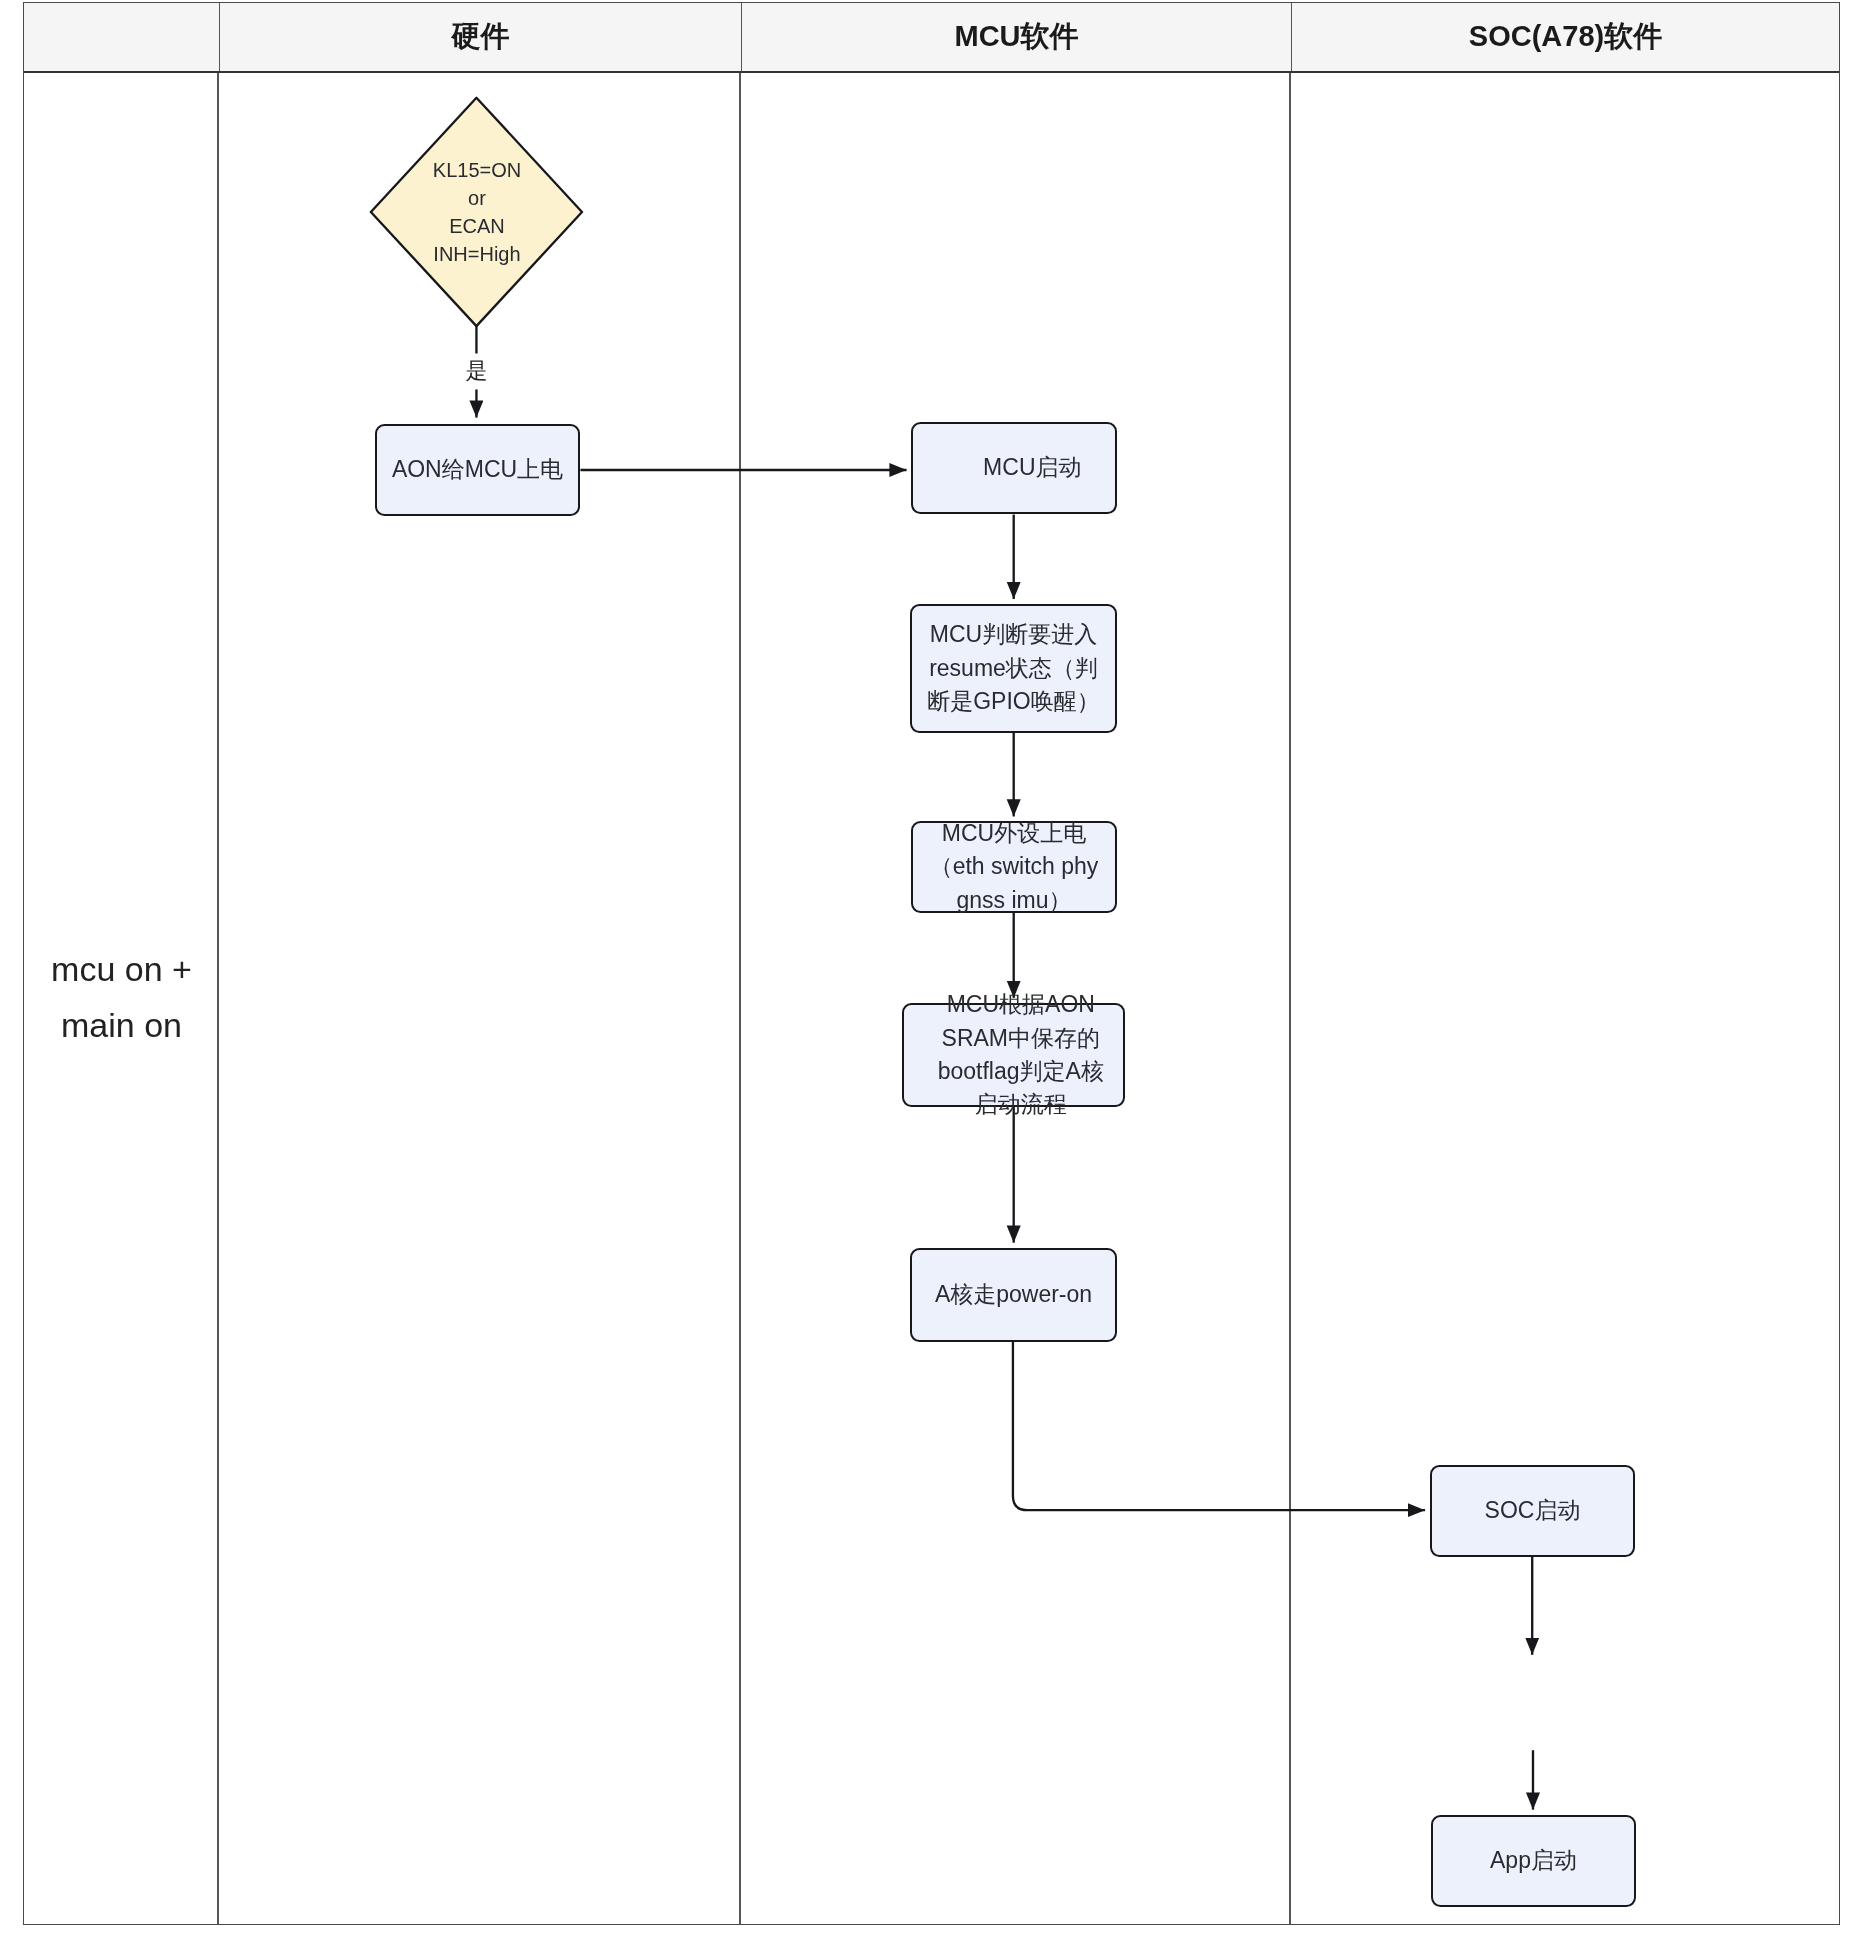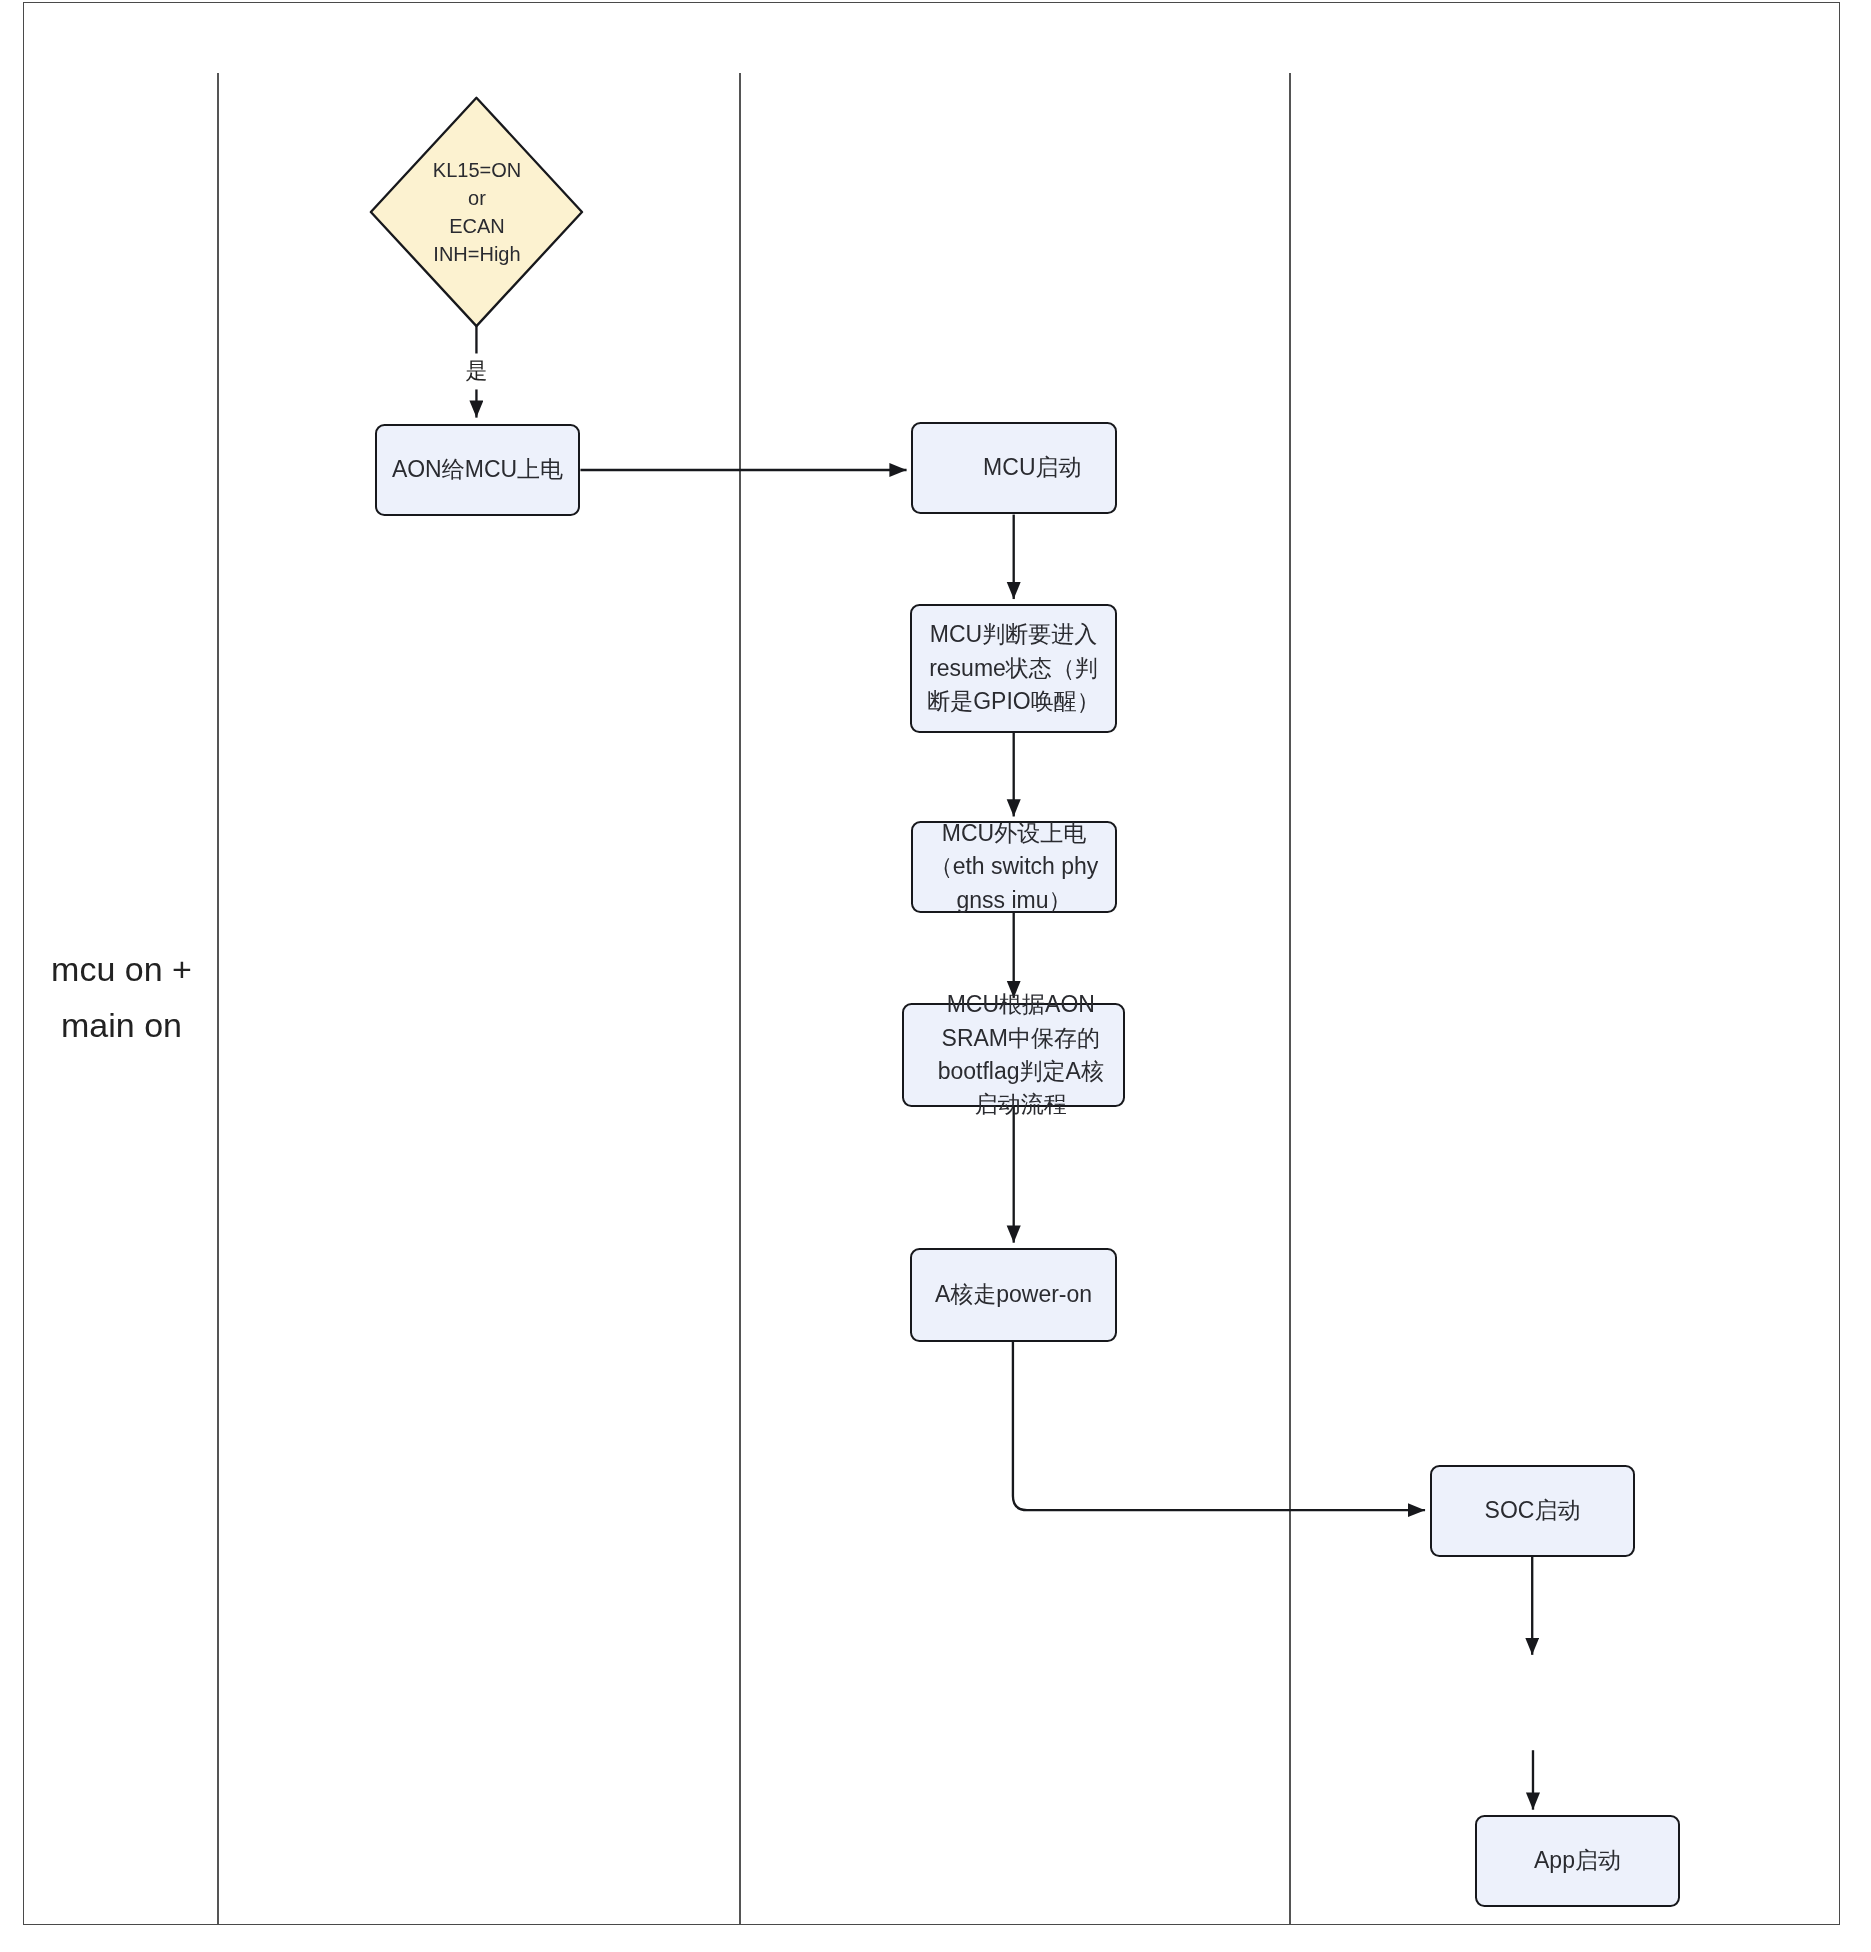--- a/index.html
+++ b/index.html
@@ -57,28 +57,34 @@
   }
   
   #node-aon       {left:375px; top:424px; width:205px;height:92px;}
   #node-mcu-start {left:911px;top:422px; width:206px;height:92px;padding-left:46px;}
   #node-mcu-resume{left:910px;top:604px; width:207px;height:129px;}
   #node-mcu-periph{left:911px;top:821px;width:206px;height:92px;}
   #node-bootflag  {left:902px;top:1003px;width:223px;height:104px;padding-left:24px;}
   #node-acore     {left:910px;top:1248px;width:207px;height:94px;}
   #node-soc-start {left:1430px;top:1465px;width:205px;height:92px;}
   #node-ext-power {left:1431px;top:1660px;width:203px;height:91px;}
-  #node-app-start {left:1431px;top:1815px;width:205px;height:92px;margin-left:44px;}
+  #node-app-start {left:1431px;top:1815px;width:205px;height:92px;}
 </style>
 </head>
 <body>
 
 <div id="stage">
 
   <div id="lane-table">
+    <div id="lane-header">
+      <div class="hcell h-label"></div>
+      <div class="hcell h-hw">硬件</div>
+      <div class="hcell h-mcu">MCU软件</div>
+      <div class="hcell h-soc">SOC(A78)软件</div>
+    </div>
     <div class="vline" id="vline-label"></div>
     <div class="vline" id="vline-hw"></div>
     <div class="vline" id="vline-mcu"></div>
     <div id="row-label">mcu on + main on</div>
   </div>
 
   <svg id="flow-svg" viewBox="0 0 2392 2496">
     <defs>
       <marker id="arrow" markerUnits="userSpaceOnUse" markerWidth="24" markerHeight="20" refX="22" refY="9" orient="auto">
         <path d="M0,0 L22,9 L0,18 Z" fill="#17181c"></path>

